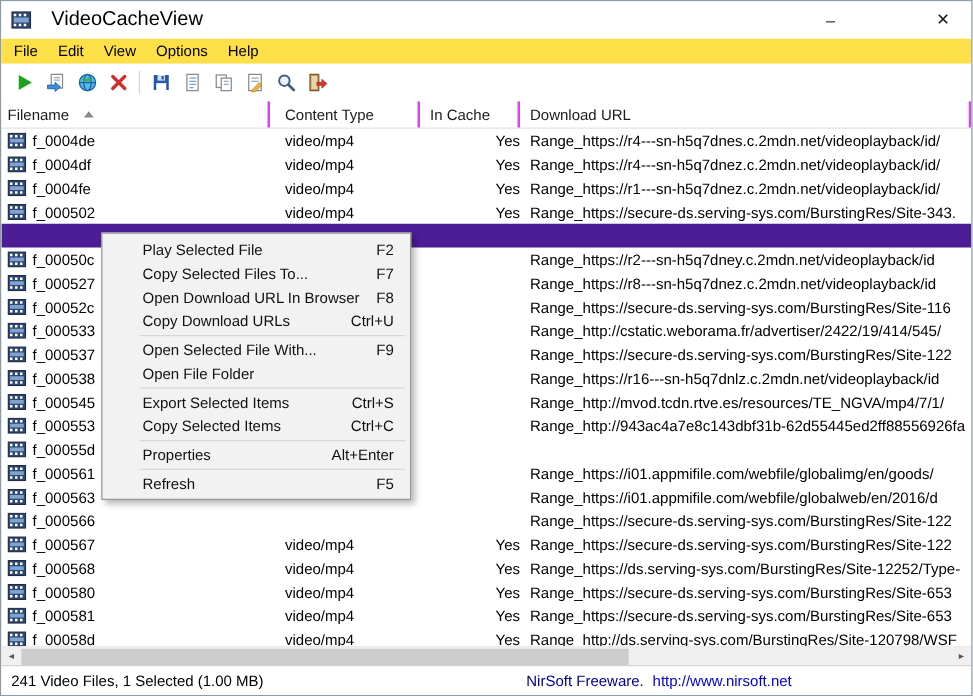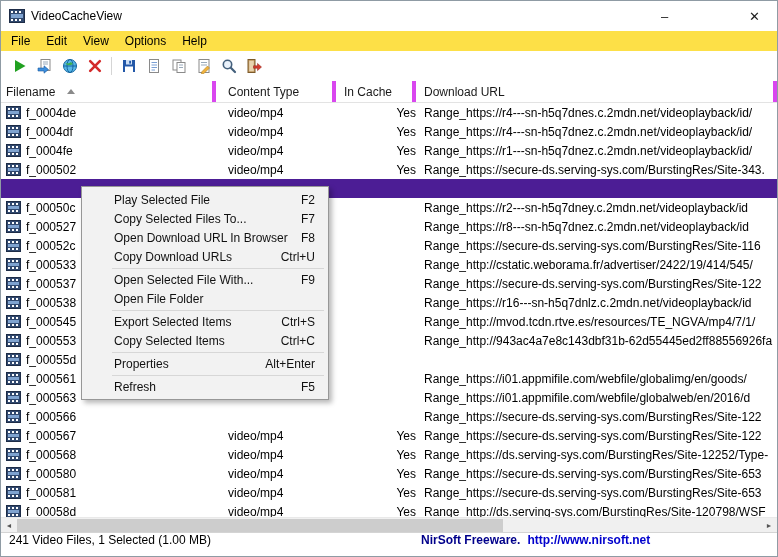--- a/index.html
+++ b/index.html
@@ -3,39 +3,39 @@
 <meta charset="utf-8">
 <style>
   * { margin:0; padding:0; box-sizing:border-box; }
   html,body { width:778px; height:557px; }
   body { font-family:"Liberation Sans","DejaVu Sans",sans-serif; font-size:12px; color:#000; background:#e8e8e8; }
   .window { position:relative; width:778px; height:557px; background:#fff; border:1px solid #8f9ba4; display:flex; flex-direction:column; overflow:hidden; }
 
   
   .titlebar { flex:0 0 30px; display:flex; align-items:center; background:#fff; }
   .app-icon { margin:0 6px 0 8px; display:flex; }
-  .title-text { font-size:12px; }
+  .title-text { font-size:16px;margin-left:10px; }
   .caption-buttons { margin-left:auto; display:flex; height:100%; }
   .caption-btn { width:45px; height:100%; display:flex; align-items:center; justify-content:center; font-size:13px; color:#1a1a1a; }
   .caption-spacer { width:45px; }
 
   
   .menubar { flex:0 0 20px; display:flex; align-items:center; padding-left:2px; background:#fde047; }
   .menu-label { padding:2px 8px; }
 
   
   .toolbar { flex:0 0 30px; display:flex; align-items:center; padding-left:6px; background:#fff; }
   .tool-btn { width:25px; height:25px; display:flex; align-items:center; justify-content:center; }
   .tool-sep { width:1px; height:18px; background:#d5d5d5; margin:0 4px; }
   .tb-icon { display:flex; }
 
   
   .listview { flex:1; display:flex; flex-direction:column; overflow:hidden; position:relative; }
   .header-row { flex:0 0 22px; display:flex; border-bottom:1px solid #e3e3e3; background:#fff; }
-  .hcell { display:flex; align-items:center; padding-left:6px; border-right:4px solid #d946ef; color:#1a1a1a; }
+  .hcell { display:flex; align-items:center; padding-left:6px; border-right:2px solid #d946ef; color:#1a1a1a; }
   .sort-arrow { width:0; height:0; border-left:4px solid transparent; border-right:4px solid transparent; border-bottom:5px solid #8a8a8a; margin-left:7px; }
   .rows { flex:1; overflow:hidden; }
   .row { height:19px; display:flex; align-items:center; white-space:nowrap; }
   .row.selected { background:#4c1d95; color:#fff;flex-direction:column; }
   .cell { overflow:hidden; }
   .c-file { flex:0 0 215px; width:215px; display:flex; align-items:center; gap:5px; padding-left:5px; }
   .c-type { flex:0 0 120px; width:120px; padding-left:12px; }
   .c-cache { flex:0 0 80px; width:80px; padding-left:8px;text-align:right; }
   .c-url { flex:1; padding-left:8px; }
   .film { display:flex; flex:0 0 auto; }
@@ -48,22 +48,22 @@
   .cm-sep { height:1px; background:#d7d7d7; margin:2px 4px 1px 30px; }
 
   
   .hscroll { flex:0 0 15px; position:relative; background:#f0f0f0; border-top:1px solid #e9e9e9; }
   .hs-arrow { position:absolute; top:0; width:16px; height:100%; display:flex; align-items:center; justify-content:center; font-size:7px; color:#555; }
   .hs-left { left:0; }
   .hs-right { right:0; }
   .hs-thumb { position:absolute; left:16px; top:1px; height:13px; width:486px; background:#cdcdcd; }
 
   
-  .statusbar { flex:0 0 24px; display:flex; align-items:flex-start; padding-left:8px; border-top:1px solid #d4d4d4; background:#fff; position:relative; }
-  .sb-right { position:absolute; left:420px; display:flex; gap:7px; font-weight:bold; }
+  .statusbar { flex:0 0 24px; display:flex; align-items:center; padding-left:8px; border-top:1px solid #d4d4d4; background:#fff; position:relative; }
+  .sb-right { position:absolute; left:420px; display:flex; gap:7px; font-weight:normal; }
   .sb-brand { color:#00008b; }
   .sb-link { color:#0000cd; }
 </style>
 </head>
 <body>
 
 <div class="window">
 
   <div class="titlebar">
     <span class="app-icon">

